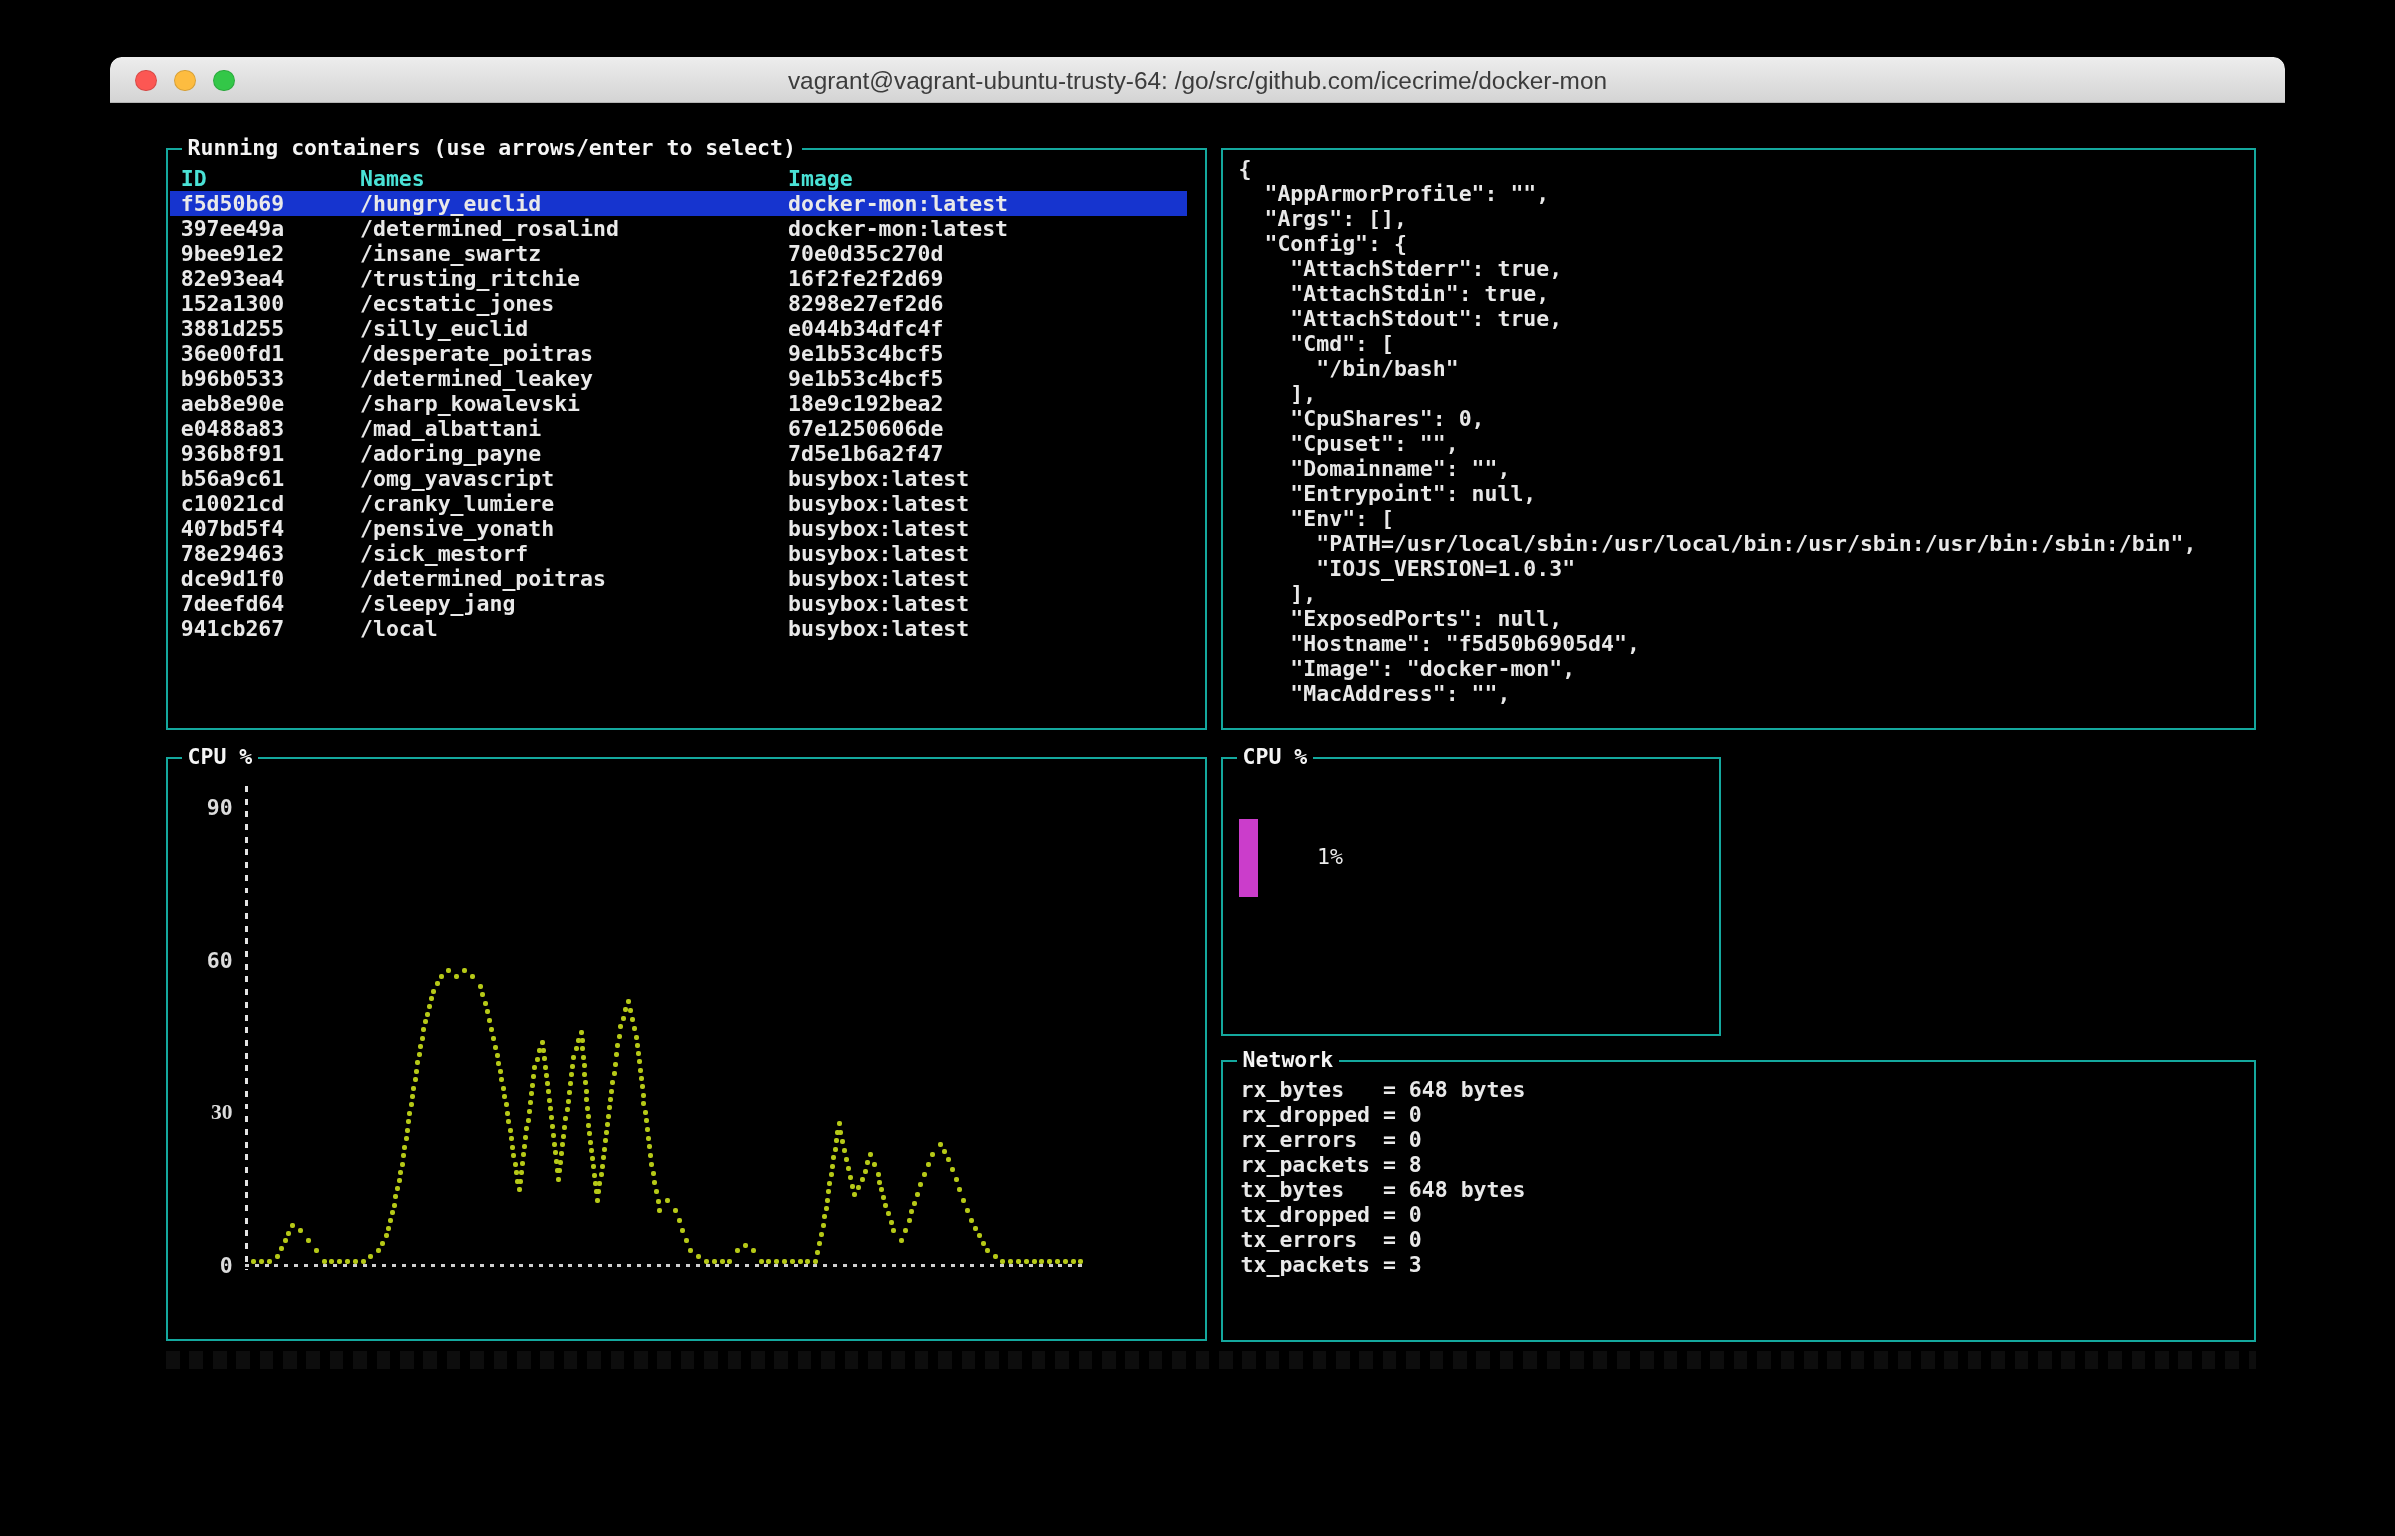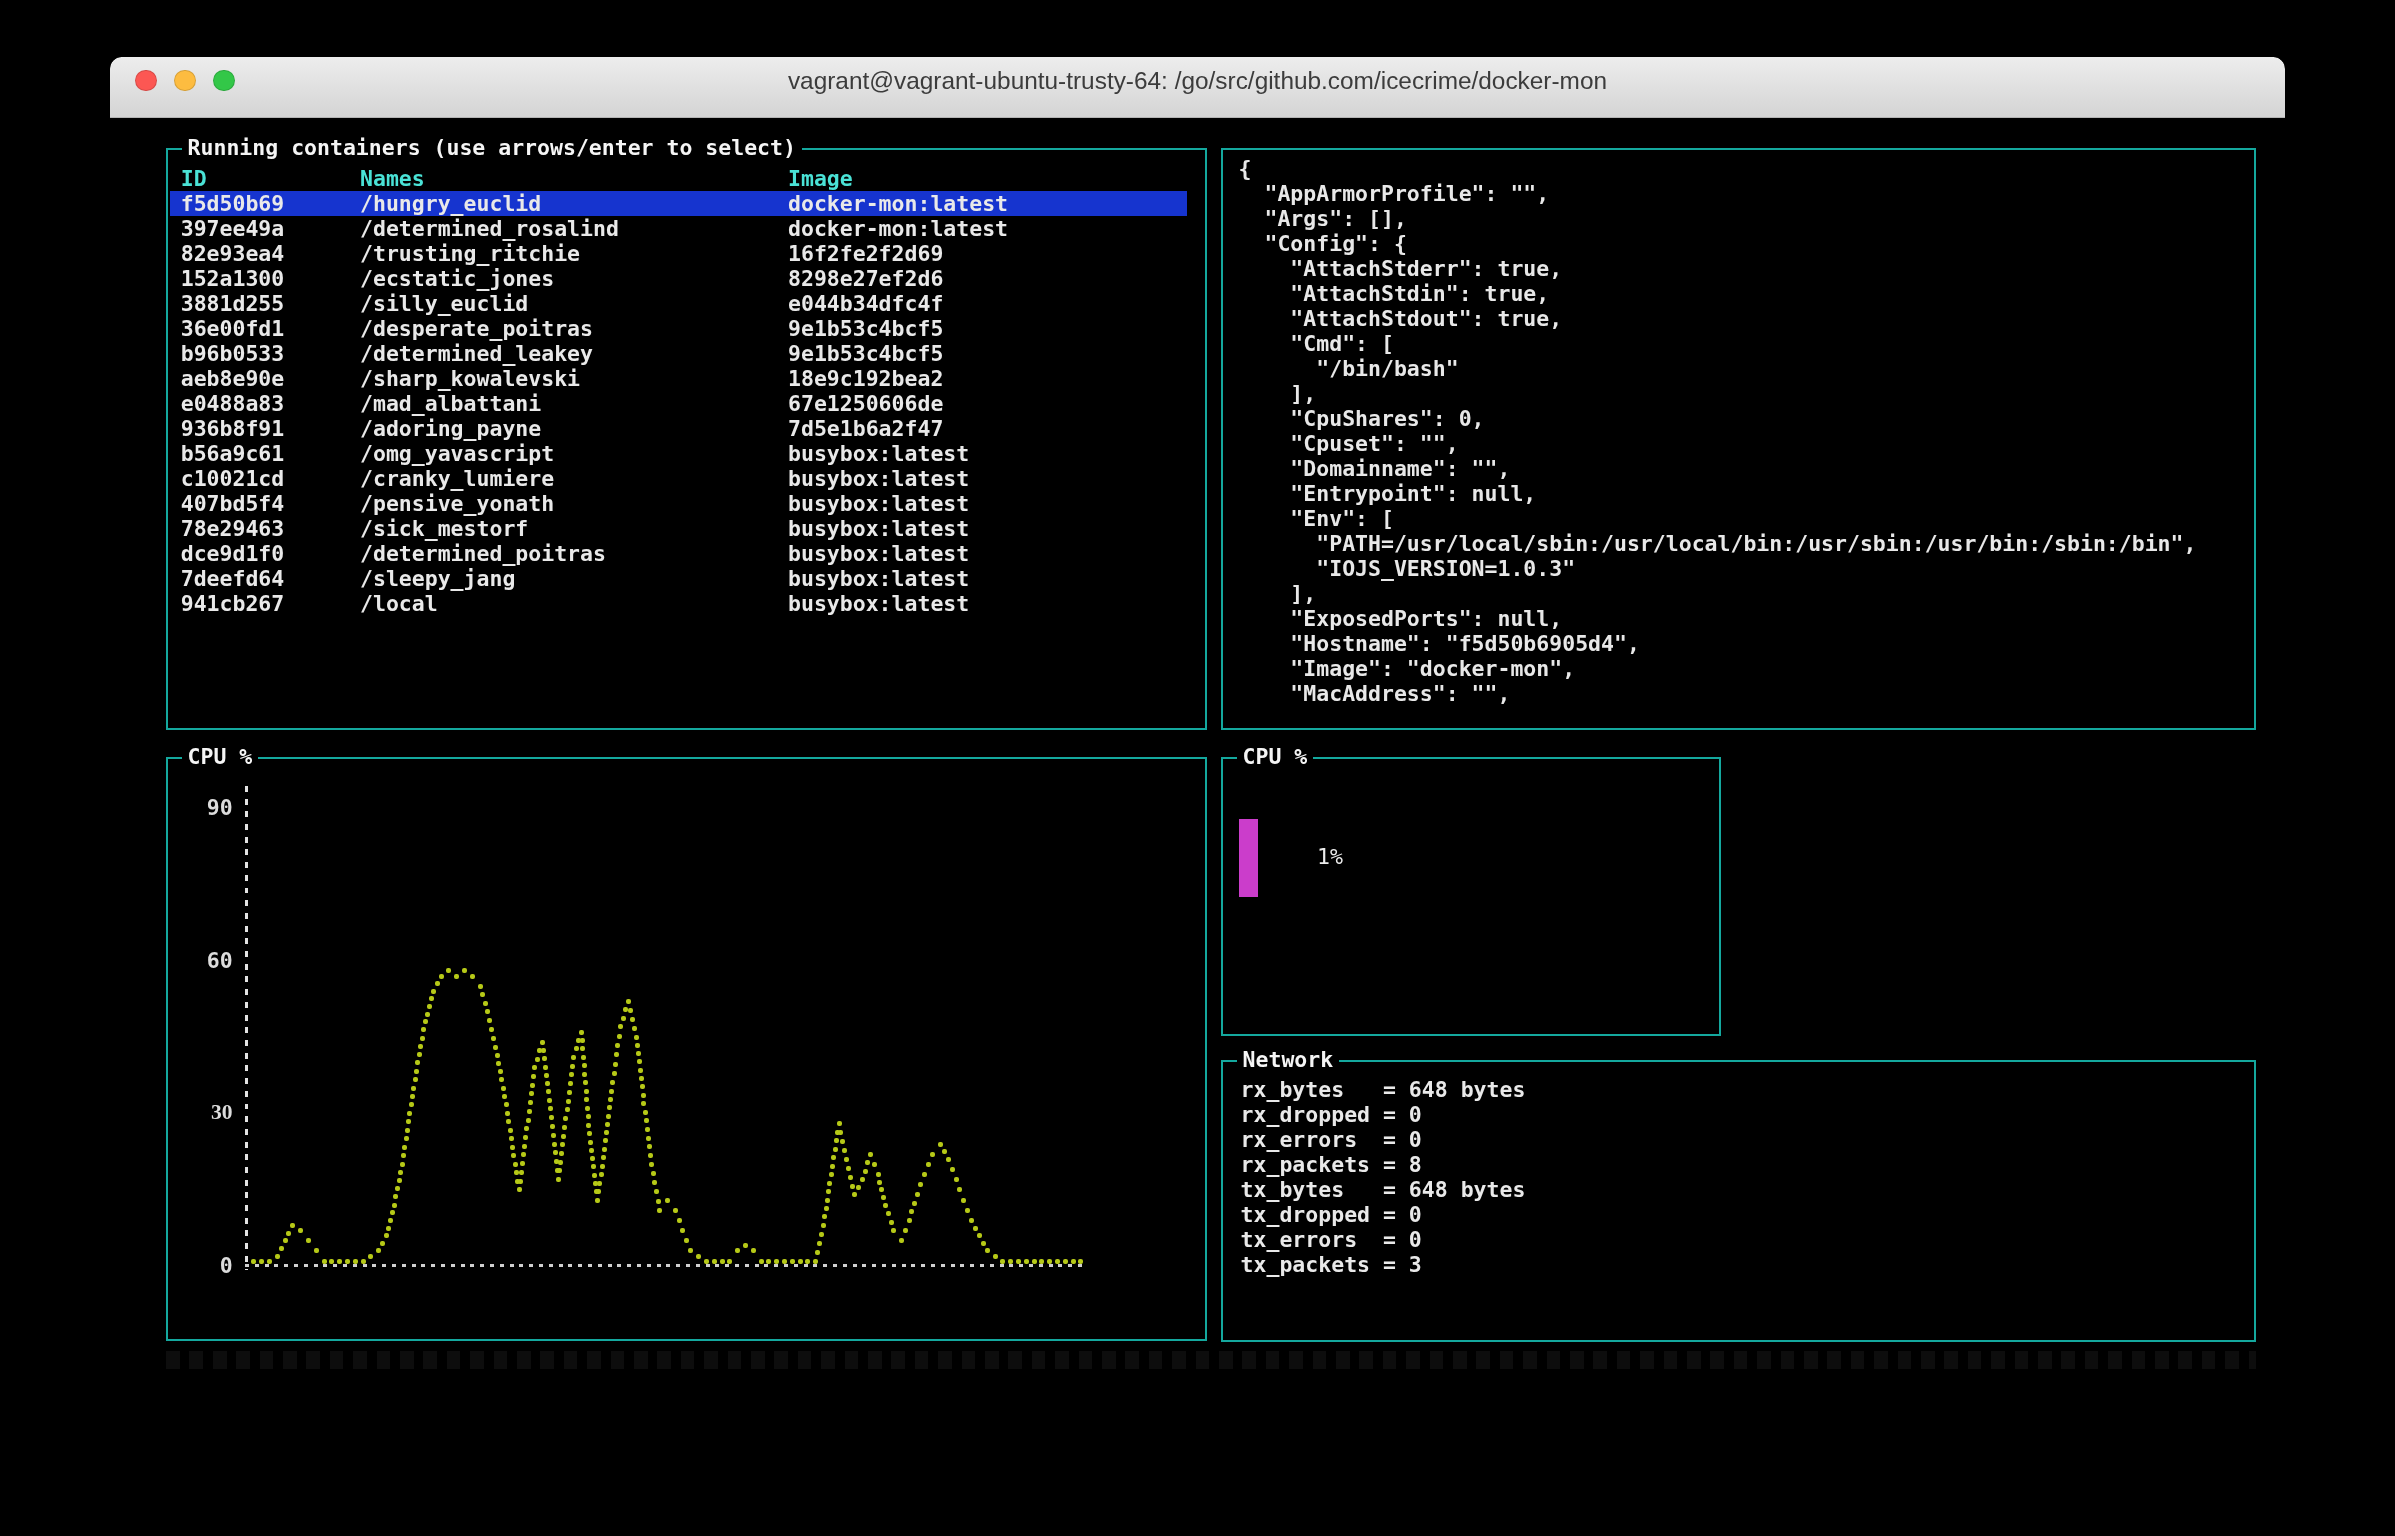--- a/index.html
+++ b/index.html
@@ -4,21 +4,21 @@
 <style>
   * { box-sizing: border-box; }
   html,body { margin:0; padding:0; background:#000; }
   body { width:2395px; height:1537px; position:relative; overflow:hidden;
          font-family:"DejaVu Sans Mono", monospace; }
 
   .window { position:absolute; left:110px; top:57px; width:2175px; height:1445px;
             background:#000; border-radius:11.7px; overflow:hidden; }
 
   
-  .titlebar { position:absolute; left:0; top:0; width:100%; height:61px;
+  .titlebar { position:absolute; left:0; top:0; width:100%; height:46px;
               background:linear-gradient(#ededed,#d4d4d4);
               border-bottom:1px solid #b4b4b4; border-radius:11.7px 11.7px 0 0; }
   .traffic { position:absolute; top:12.7px; width:21.5px; height:21.5px; border-radius:50%;
              border:1px solid rgba(0,0,0,0.15); }
   .traffic.red    { left:25px;  background:#fc5753; }
   .traffic.yellow { left:64px;  background:#fdbc40; }
   .traffic.green  { left:103px; background:#33c748; }
   .titlebar-text { position:absolute; top:0; left:0; width:100%; height:47px;
                    line-height:47px; text-align:center; color:#3c3c3c;
                    font-family:"Liberation Sans", sans-serif; font-size:24.4px; }
@@ -103,20 +103,25 @@
     <div id="container-rows">
         <div class="crow selected">
           <span class="col-id">f5d50b69</span>
           <span class="col-names">/hungry_euclid</span>
           <span class="col-image">docker-mon:latest</span>
         </div>
         <div class="crow">
           <span class="col-id">397ee49a</span>
           <span class="col-names">/determined_rosalind</span>
           <span class="col-image">docker-mon:latest</span>
+        </div>
+        <div class="crow">
+          <span class="col-id">9bee91e2</span>
+          <span class="col-names">/insane_swartz</span>
+          <span class="col-image">70e0d35c270d</span>
         </div>
         <div class="crow">
           <span class="col-id">82e93ea4</span>
           <span class="col-names">/trusting_ritchie</span>
           <span class="col-image">16f2fe2f2d69</span>
         </div>
         <div class="crow">
           <span class="col-id">152a1300</span>
           <span class="col-names">/ecstatic_jones</span>
           <span class="col-image">8298e27ef2d6</span>

